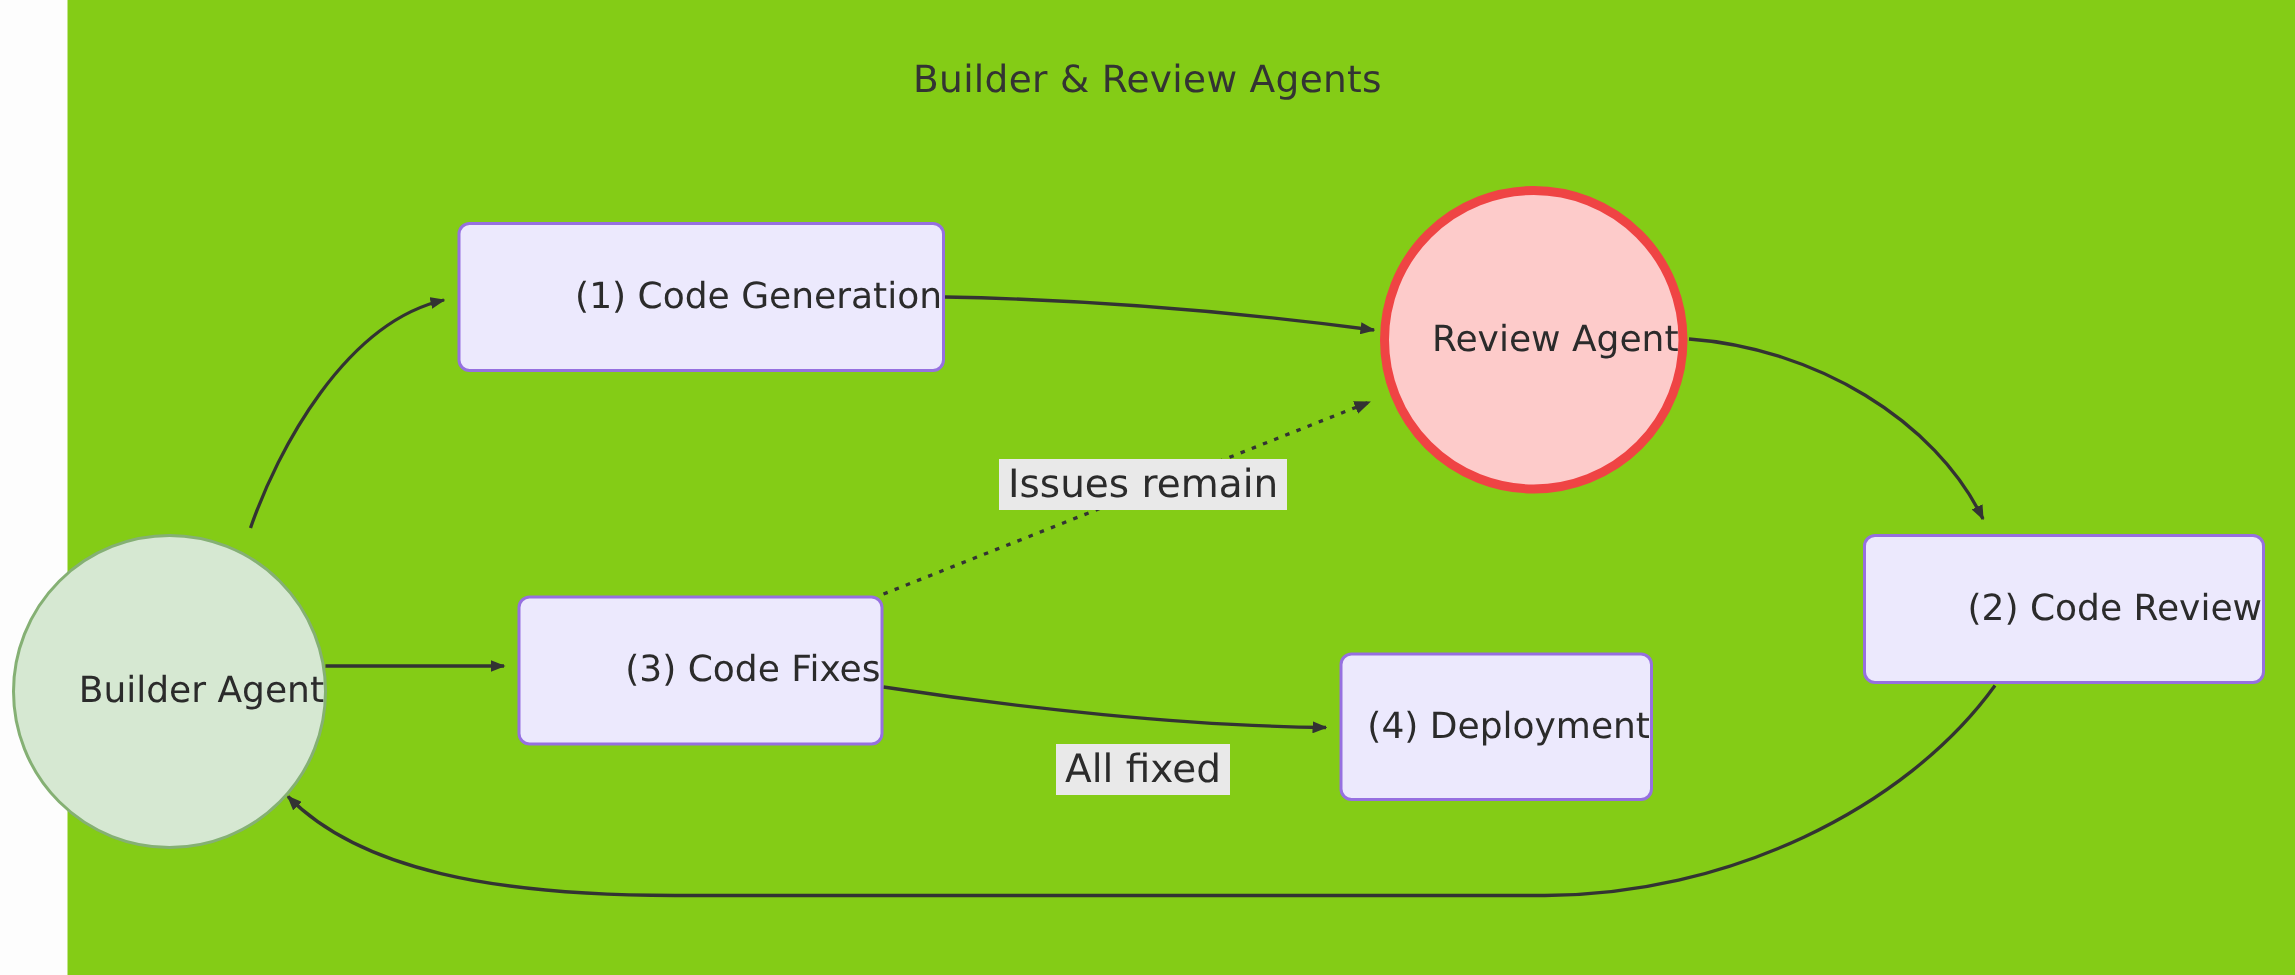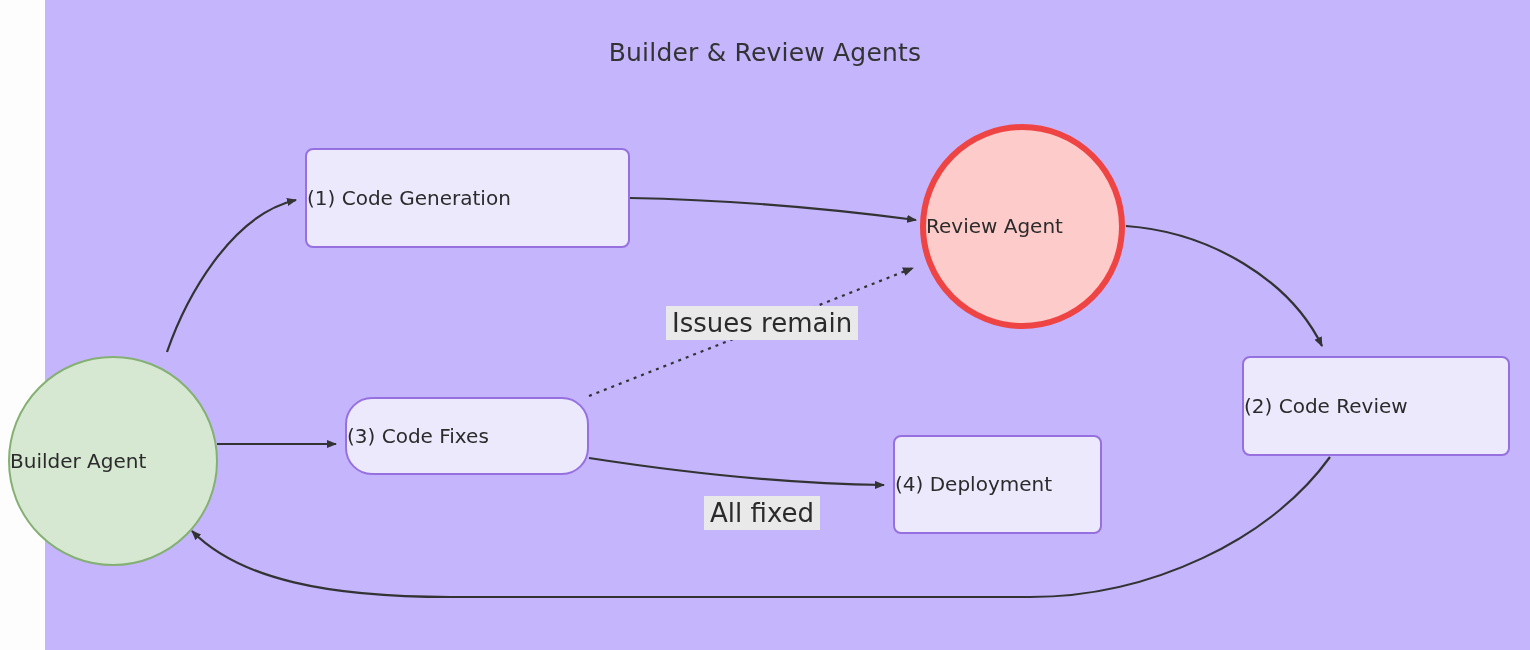--- a/index.html
+++ b/index.html
@@ -4,21 +4,21 @@
 <style>
   html, body {
     margin: 0;
     padding: 0;
     background: #ffffff;
   }
   #canvas {
     position: relative;
     width: 1530px;
     height: 650px;
-    background: #c4b5fd;
+    background: #84cc16;
     overflow: hidden;
     font-family: "DejaVu Sans", sans-serif;
   }
   #left-gutter {
     position: absolute;
     left: 0; top: 0;
     width: 45px; height: 650px;
     background: #fdfdfd;
   }
   #diagram-title {
@@ -34,24 +34,24 @@
     position: absolute;
     left: 0; top: 0;
     width: 1530px; height: 650px;
     overflow: visible;
   }
   .node {
     position: absolute;
     box-sizing: border-box;
     display: flex;
     align-items: center;
-    justify-content: flex-start;
+    justify-content: flex-end;
     text-align: center;
     color: #2b2b2b;
-    font-size: 20px;
+    font-size: 24px;
     line-height: 1.15;
     z-index: 3;
   }
   .node.rect {
     background: #ece9fd;
     border: 2px solid #9670e0;
     border-radius: 8px;
   }
   .node.circle {
     border-radius: 50%;
@@ -117,21 +117,21 @@
   </div>
 
   <div class="node circle review" style="left:920px; top:124px; width:205px; height:205px;">
     <span>Review Agent</span>
   </div>
 
   <div class="node rect" style="left:1242px; top:356px; width:268px; height:100px;">
     <span>(2) Code Review</span>
   </div>
 
-  <div class="node rect" style="left:345px; top:397px; width:244px; height:78px;border-radius:27px;">
+  <div class="node rect" style="left:345px; top:397px; width:244px; height:100px;">
     <span>(3) Code Fixes</span>
   </div>
 
   <div class="node rect" style="left:893px; top:435px; width:209px; height:99px;">
     <span>(4) Deployment</span>
   </div>
 
   <div class="edge-label" style="left:666px; top:306px;">Issues remain</div>
 
   <div class="edge-label" style="left:704px; top:467px;margin-top:29px;">All fixed</div>

